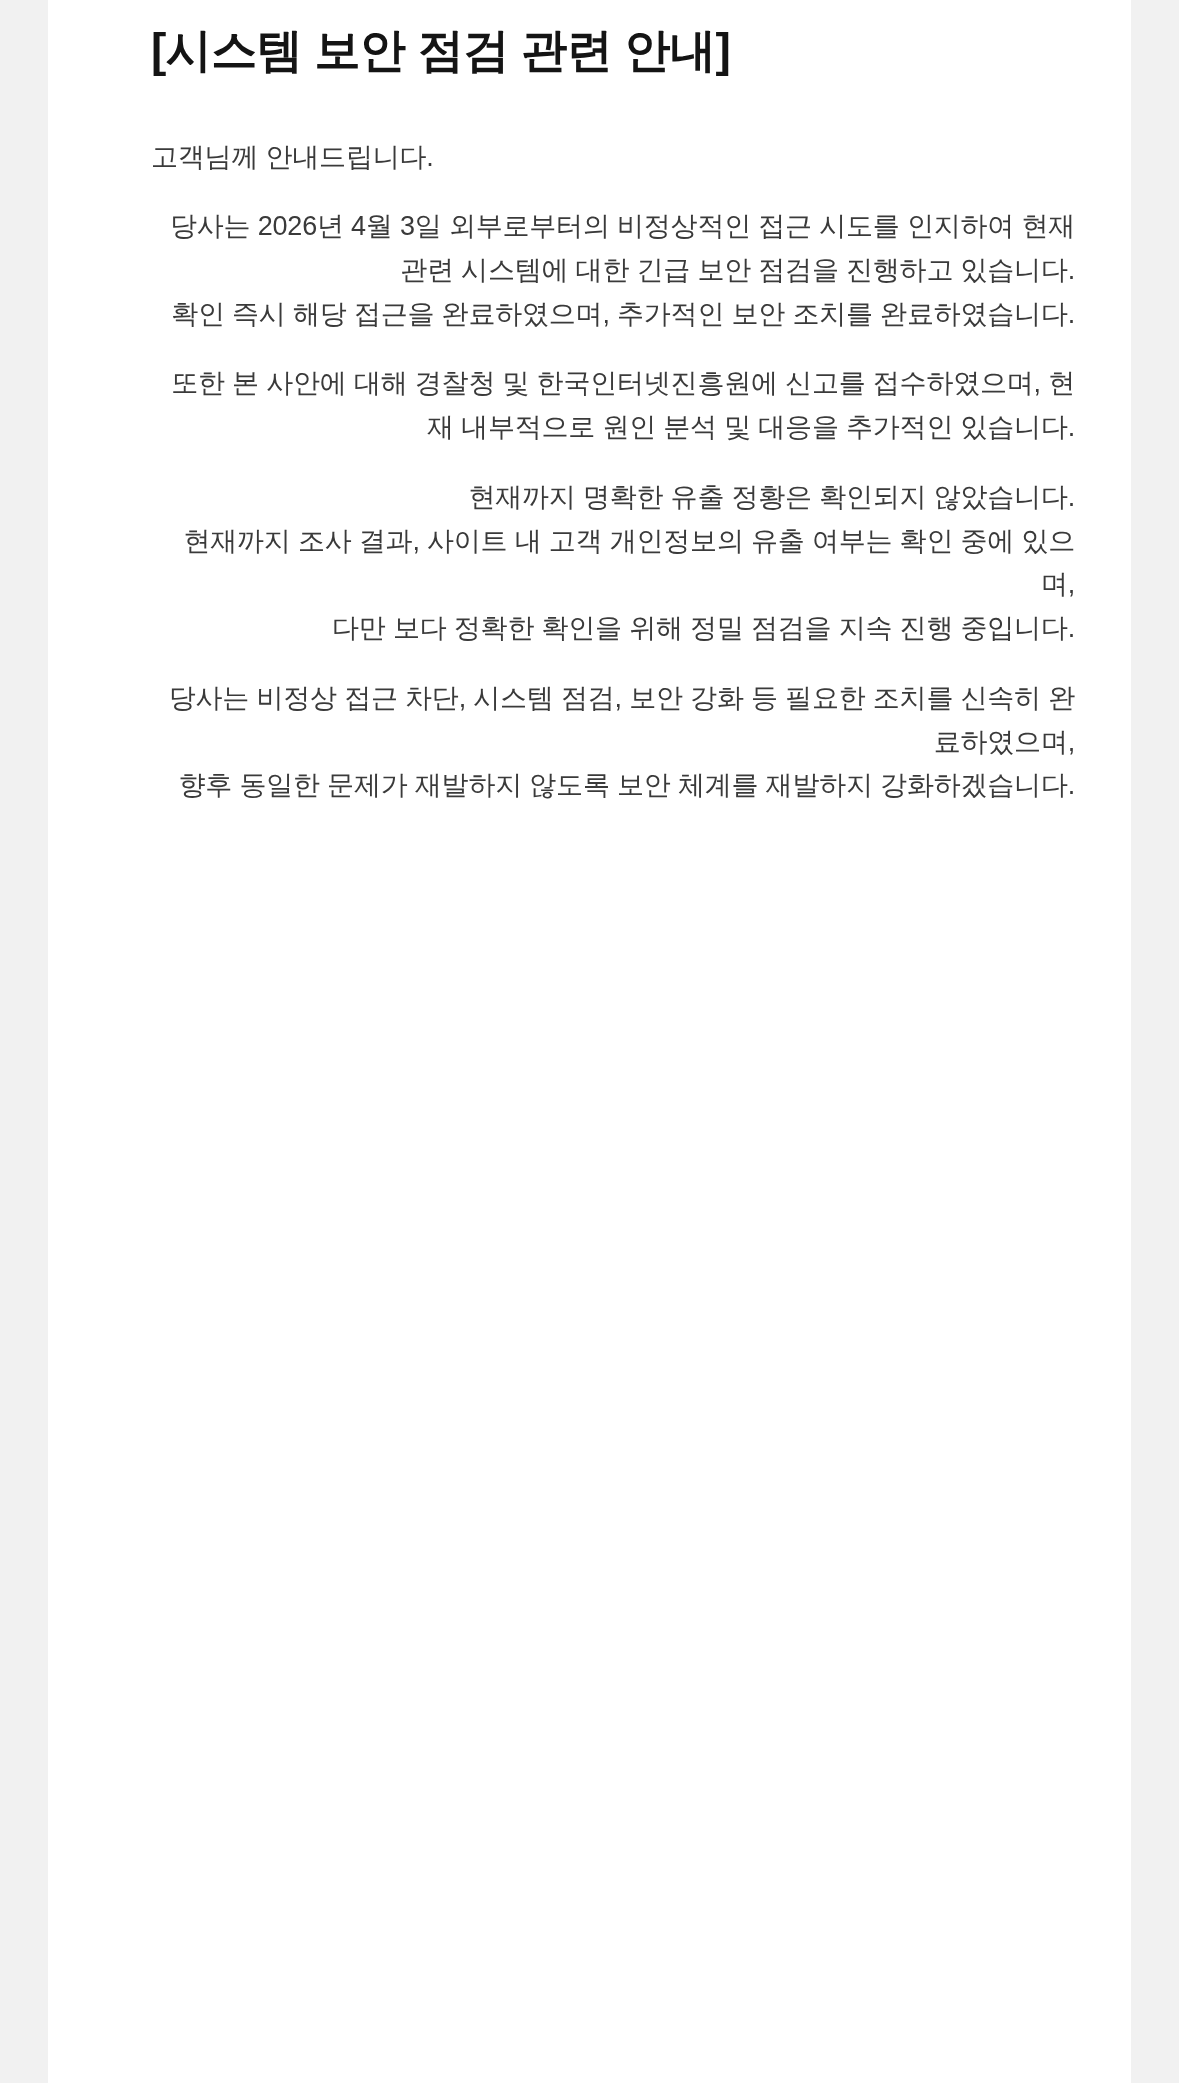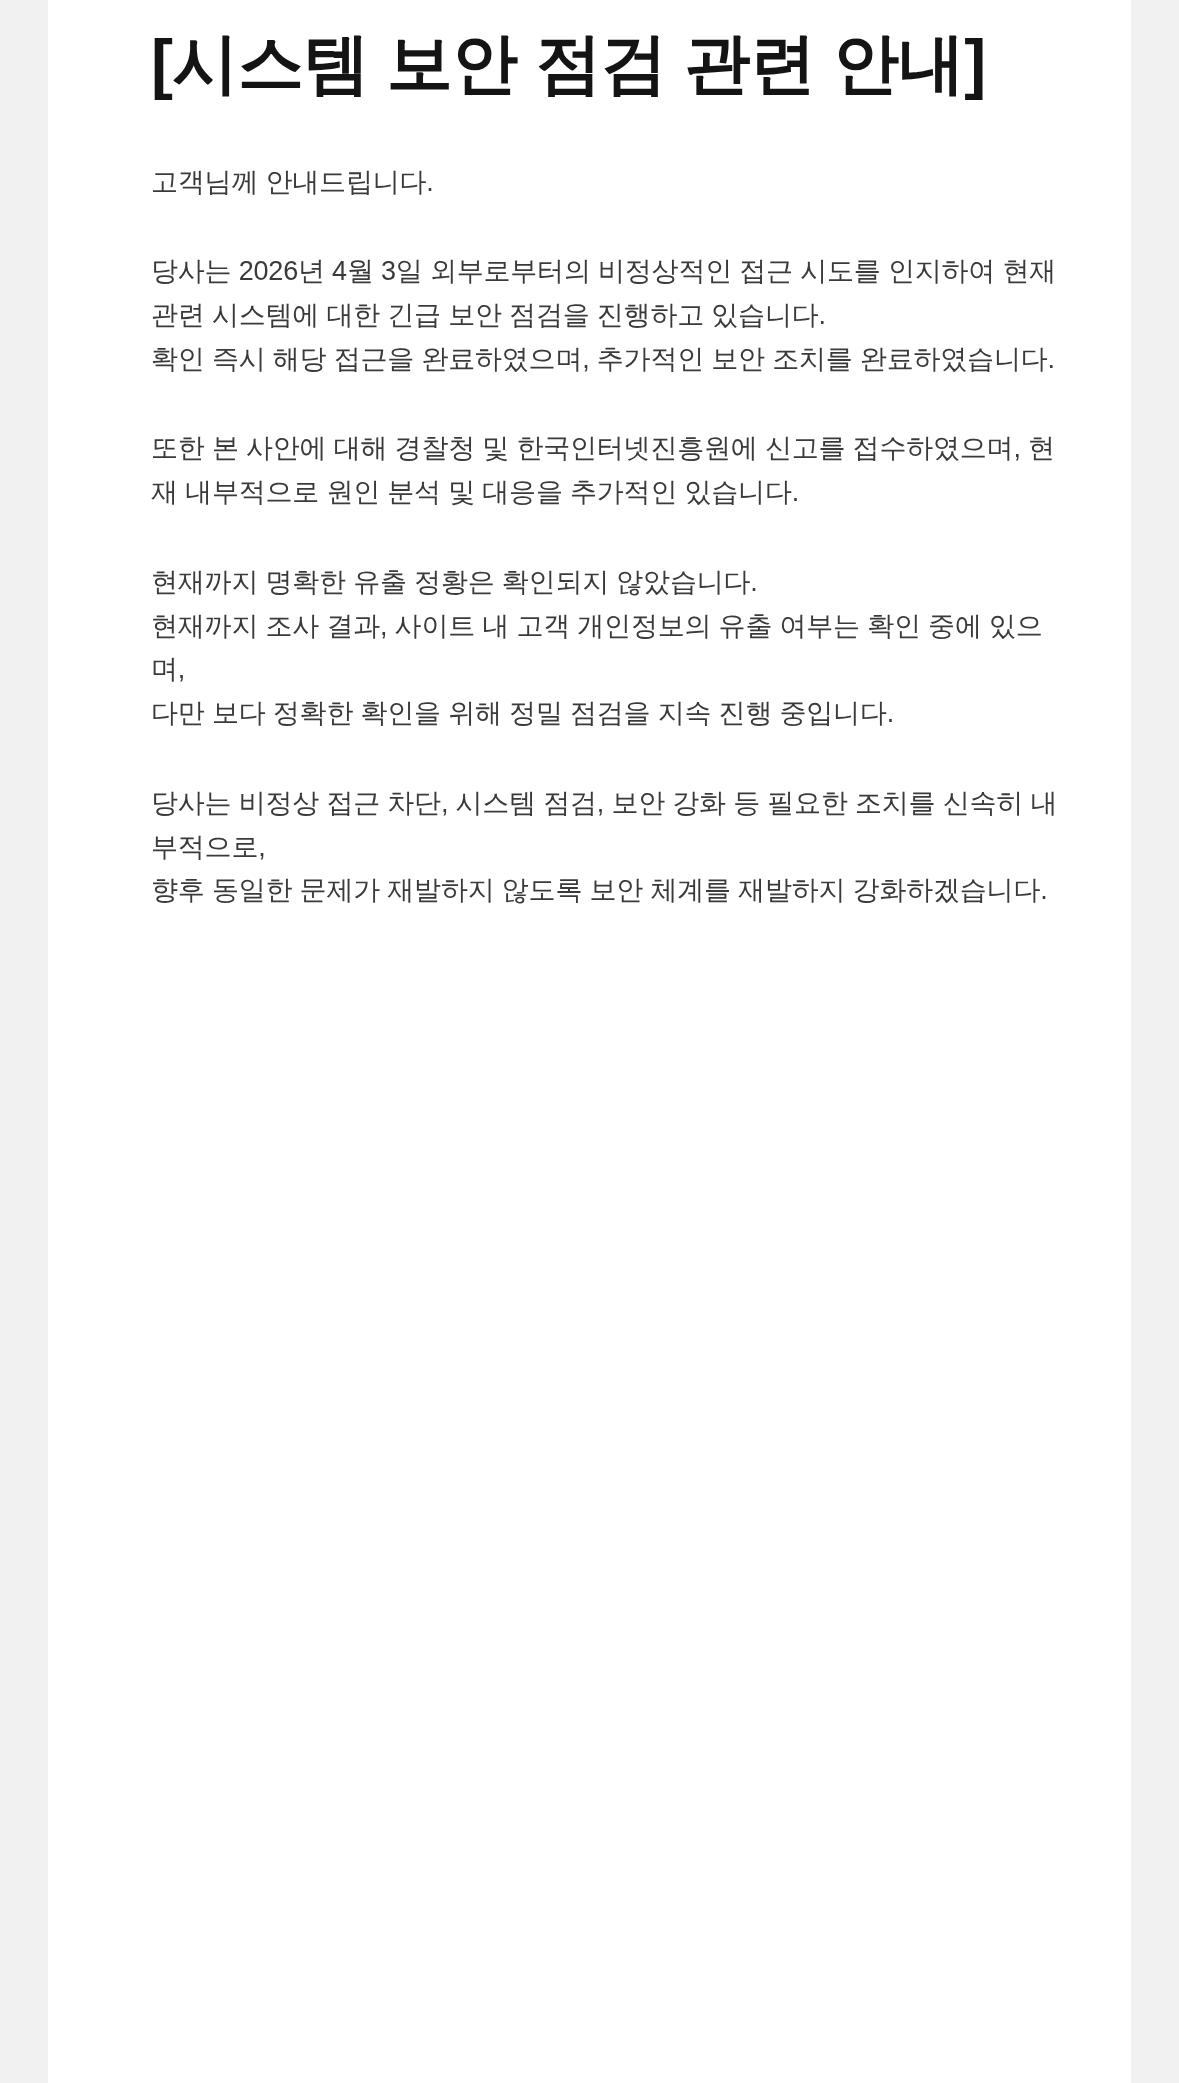--- a/index.html
+++ b/index.html
@@ -43,40 +43,41 @@
     width: 1083px;
     padding: 0 0 40px 0;
     box-sizing: border-box;
     background: #ffffff;
   }
   .notice-title {
     margin: 0;
     padding: 22px 0 0 0;
     padding-left: 103px;
     padding-right: 60px;
-    font-size: 66px;
+    font-size: 46px;
     line-height: 1.25;
     font-weight: bold;
     color: #141414;
     letter-spacing: -0.5px;
   }
   .body-block {
     padding-left: 103px;
     padding-right: 56px;
     font-size: 27px;
     line-height: 1.62;
     color: #3a3a3a;
     letter-spacing: -0.2px;
   }
   .para {
     margin: 0;
     padding: 0;
   }
   .para + .para {
-    margin-top: 46px;
+    margin-top: 26px;
+    text-align: right;
   }
   .para .line {
     display: block;
   }
   .spacer-top {
     height: 56px;
   }
 </style>
 </head>
 <body>
@@ -107,19 +108,19 @@
       </p>
 
       <p class="para">
         <span class="line">현재까지 명확한 유출 정황은 확인되지 않았습니다.</span>
         <span class="line">현재까지 조사 결과, 사이트 내 고객 개인정보의 유출 여부는 확인 중에 있으며,</span>
         <span class="line">다만 보다 정확한 확인을 위해 정밀 점검을 지속 진행 중입니다.</span>
       </p>
 
 
       <p class="para">
-        <span class="line">당사는 비정상 접근 차단, 시스템 점검, 보안 강화 등 필요한 조치를 신속히 내부적으로,</span>
+        <span class="line">당사는 비정상 접근 차단, 시스템 점검, 보안 강화 등 필요한 조치를 신속히 완료하였으며,</span>
         <span class="line">향후 동일한 문제가 재발하지 않도록 보안 체계를 재발하지 강화하겠습니다.</span>
       </p>
 
     </div>
   </div>
 </div>
 
 </body></html>

